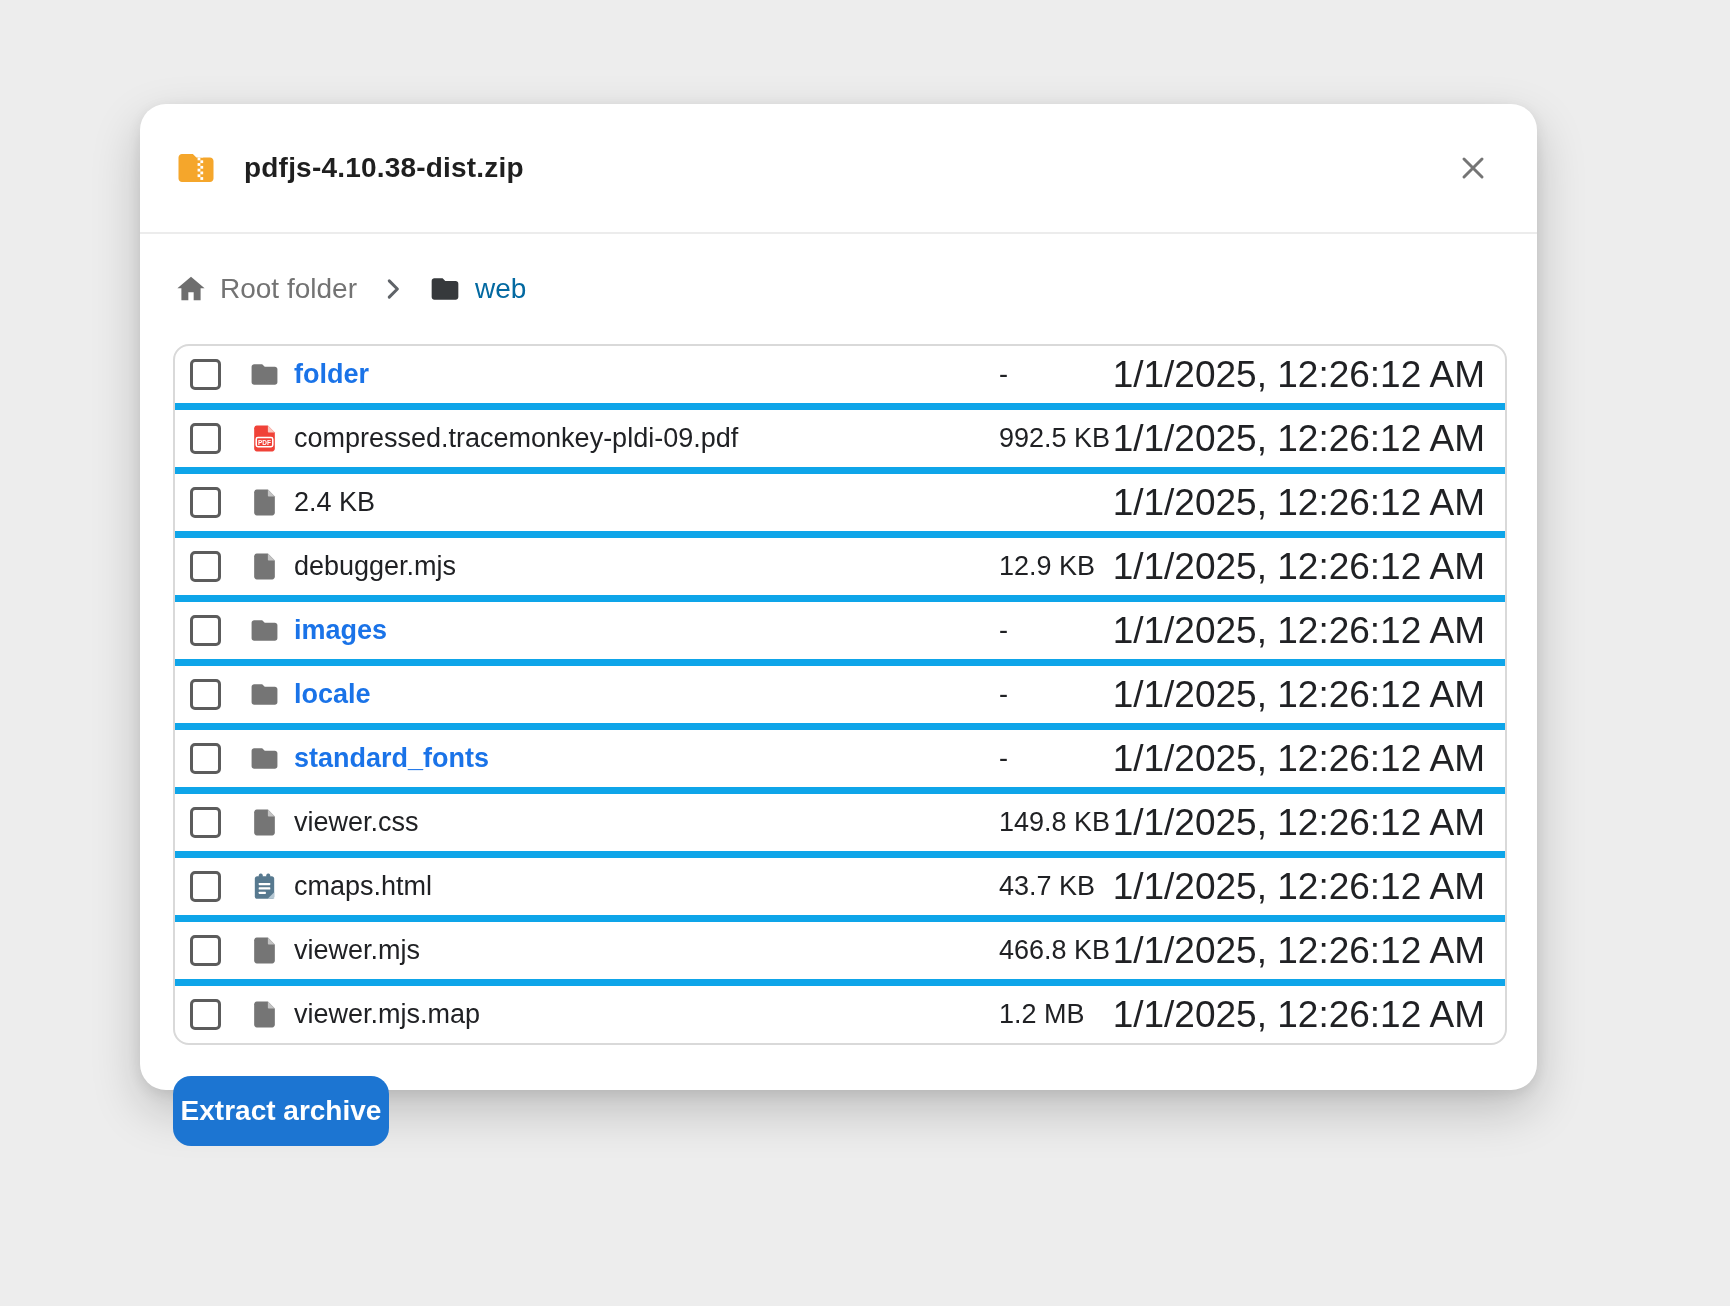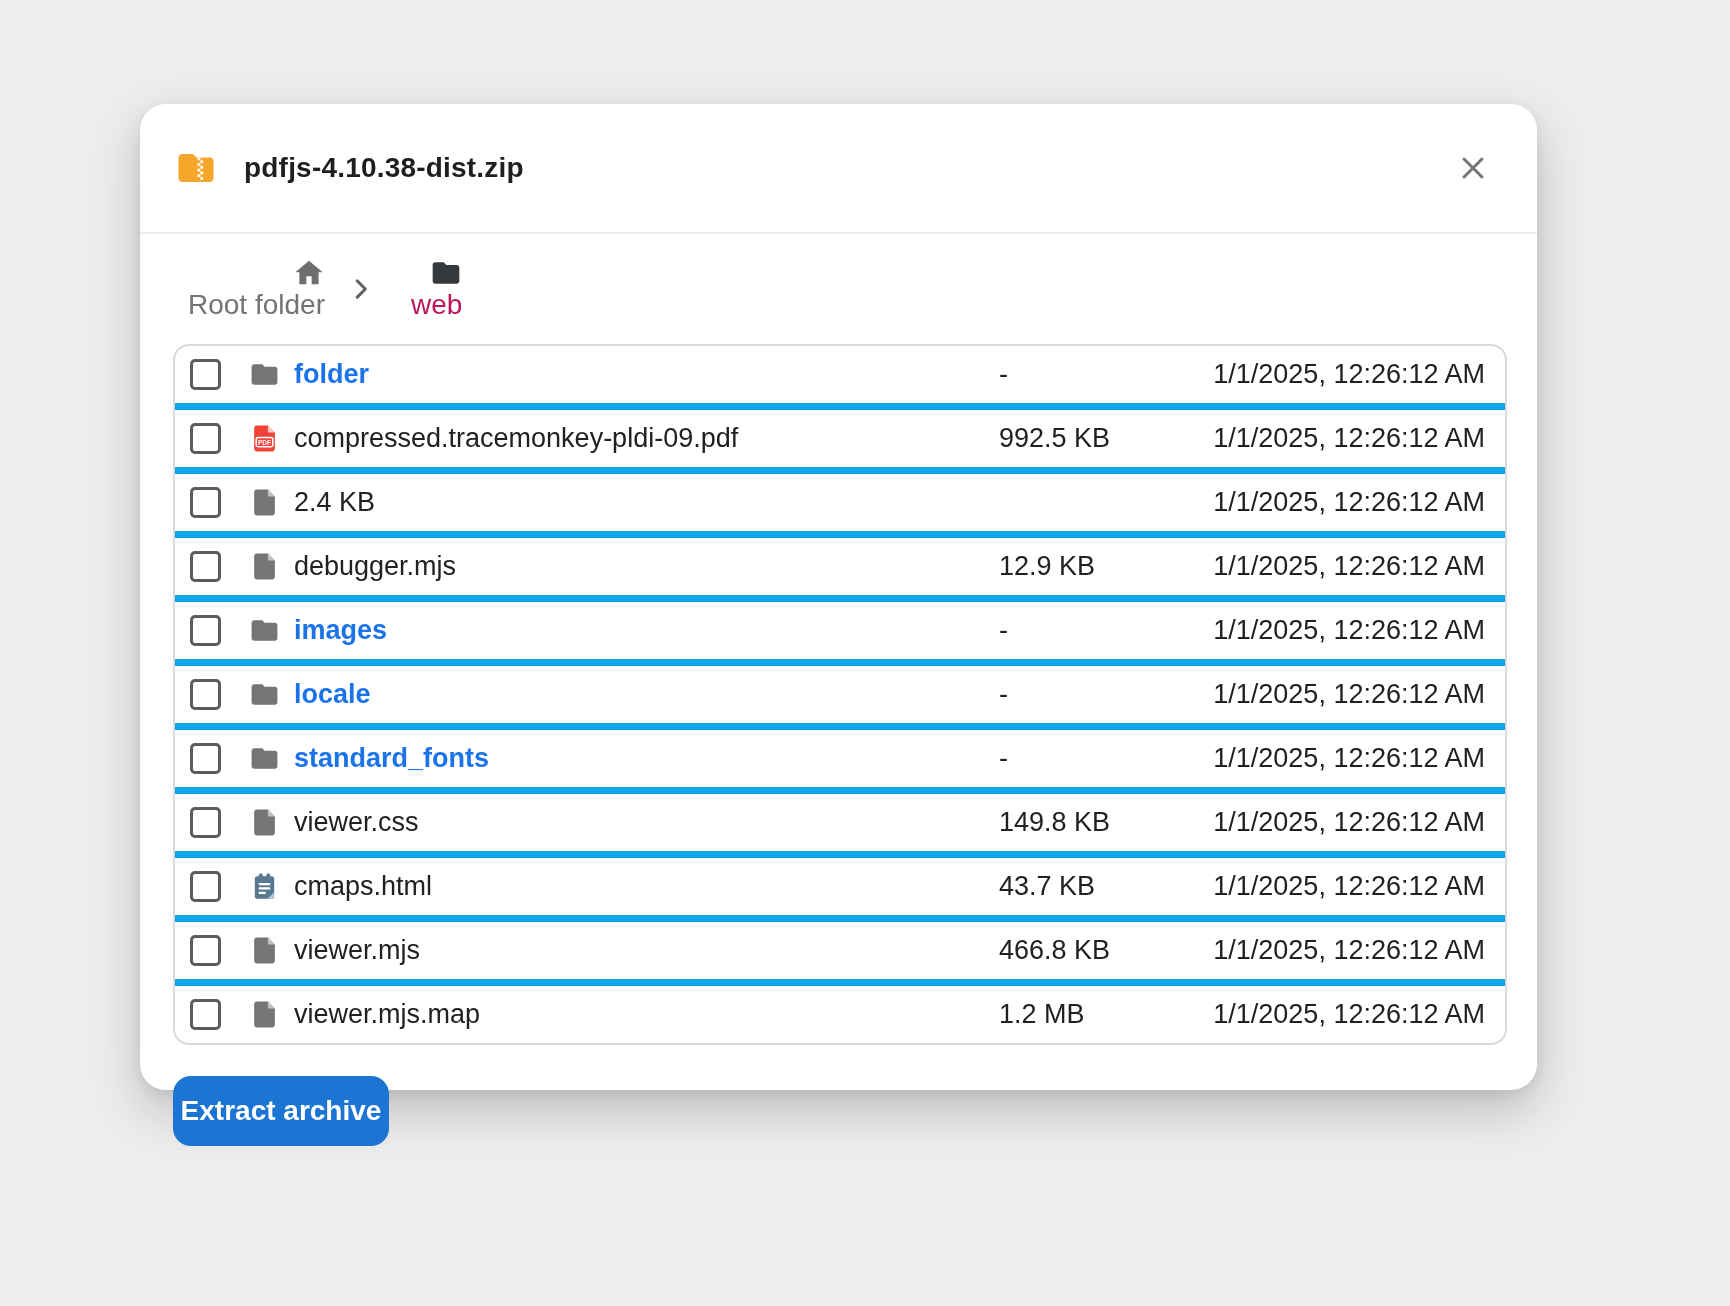--- a/index.html
+++ b/index.html
@@ -24,47 +24,47 @@
   }
   .zip-icon{width:46px;height:42px;flex:none;display:flex;}
   .title{margin-left:25px;font-size:28px;font-weight:700;color:#1f1f1f;letter-spacing:.2px;}
   .spacer{flex:1;}
   .close-btn{width:36px;height:36px;flex:none;cursor:pointer;color:#757575;display:flex;}
   
   .breadcrumb{
     height:110px;display:flex;align-items:center;
     padding-left:35px;box-sizing:border-box;
   }
-  .crumb{display:flex;align-items:flex-end;cursor:pointer;flex-direction:column;}
+  .crumb{display:flex;align-items:flex-end;cursor:pointer;}
   .home-icon{width:32px;height:32px;color:#6e6e6e;display:flex;}
   .crumb-root-label{margin-left:13px;font-size:28px;color:#737373;}
   .chev{width:30px;height:30px;margin:0 21px;color:#5f6368;display:flex;}
   .crumb-folder-icon{width:32px;height:32px;color:#36393c;display:flex;}
-  .crumb-current-label{margin-left:14px;font-size:28px;color:#be185d;}
+  .crumb-current-label{margin-left:14px;font-size:28px;color:#0369a1;}
   
   .table{
     margin:0 30px 0 33px;
     border:2px solid #d9d9d9;border-radius:16px;
     overflow:hidden;background:#fff;
   }
   .row{
     display:flex;align-items:center;height:57px;
     padding:0 20px 0 15px;box-sizing:content-box;
   }
   .row + .row{border-top:7px solid #0ea5e9;}
   .cb{
     width:25px;height:25px;border:3px solid #5c5c5c;border-radius:5px;
     margin-right:28px;flex:none;background:#fff;cursor:pointer;
   }
   .ficon{width:31px;height:31px;margin-right:14px;flex:none;display:flex;}
   .ficon svg{width:31px;height:31px;}
   .name{font-size:27px;color:#202124;flex:0 0 705px;white-space:nowrap;overflow:hidden;}
   .name.link{color:#1a73e8;font-weight:700;cursor:pointer;}
   .size{flex:1;font-size:27px;color:#202124;}
-  .date{font-size:27px;color:#202124;white-space:nowrap;text-align:right;}
+  .date{font-size:37px;color:#202124;white-space:nowrap;text-align:right;}
   
   .extract-btn{
     margin:31px 0 0 33px;width:216px;height:70px;border:none;
     border-radius:18px;background:#1c75d2;color:#ffffff;
     font-size:28px;font-weight:700;font-family:"Liberation Sans", sans-serif;
     display:flex;align-items:center;justify-content:center;cursor:pointer;
   }
   .defs{position:absolute;width:0;height:0;overflow:hidden;}
 </style>
 </head>

